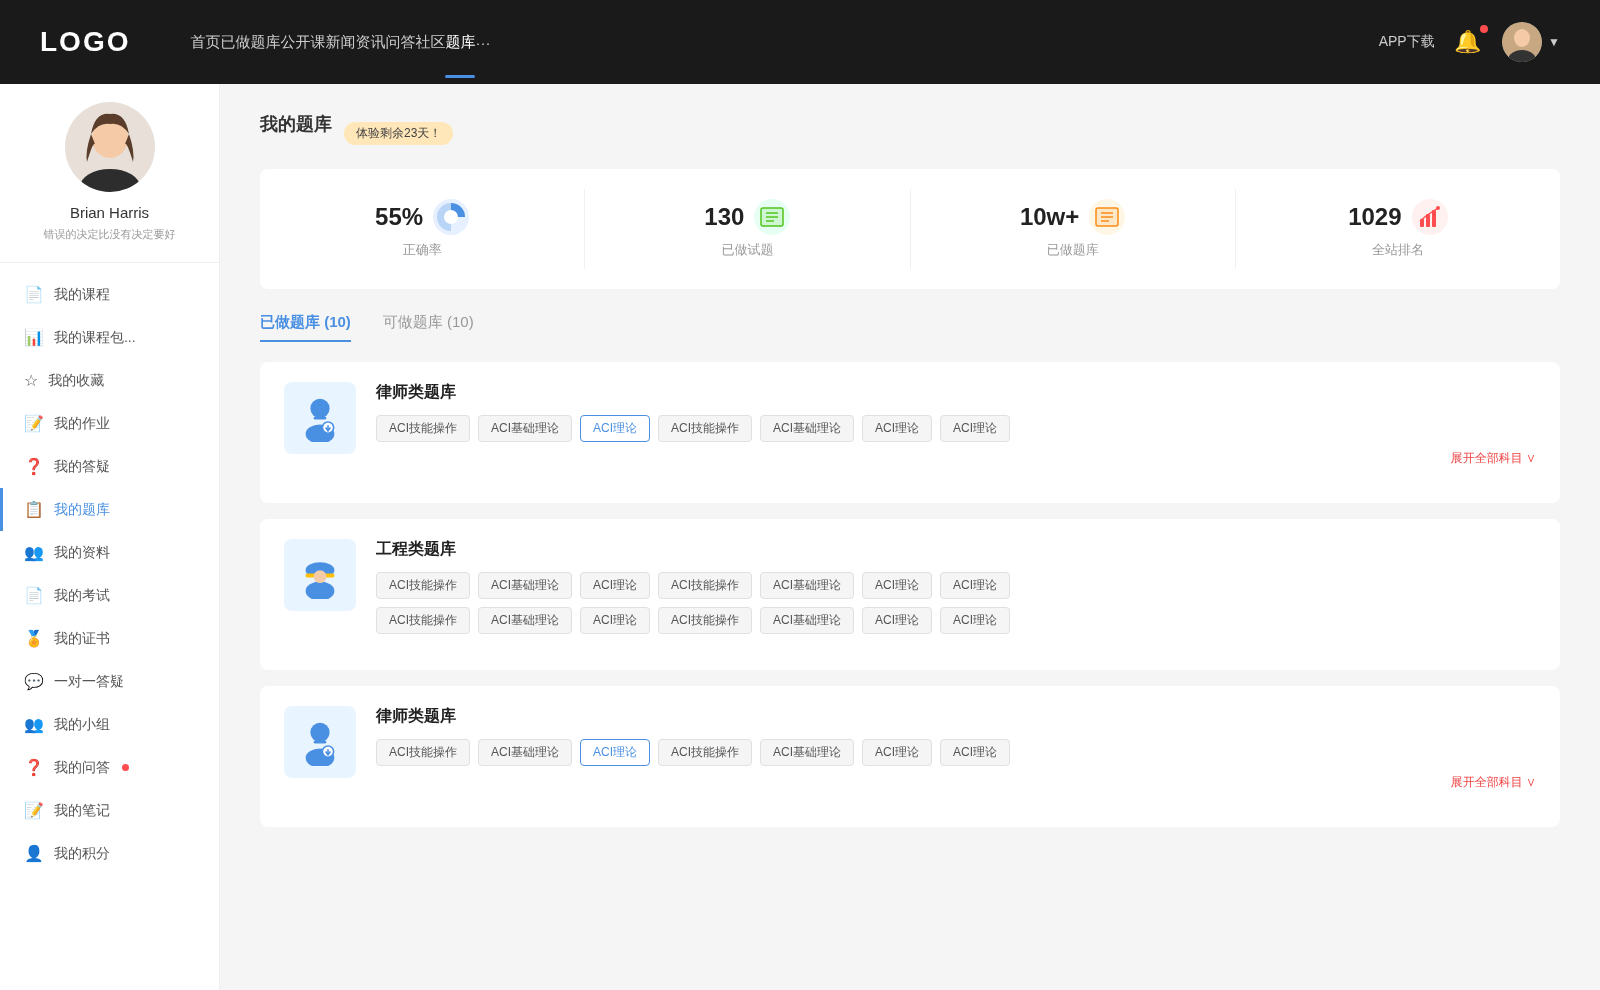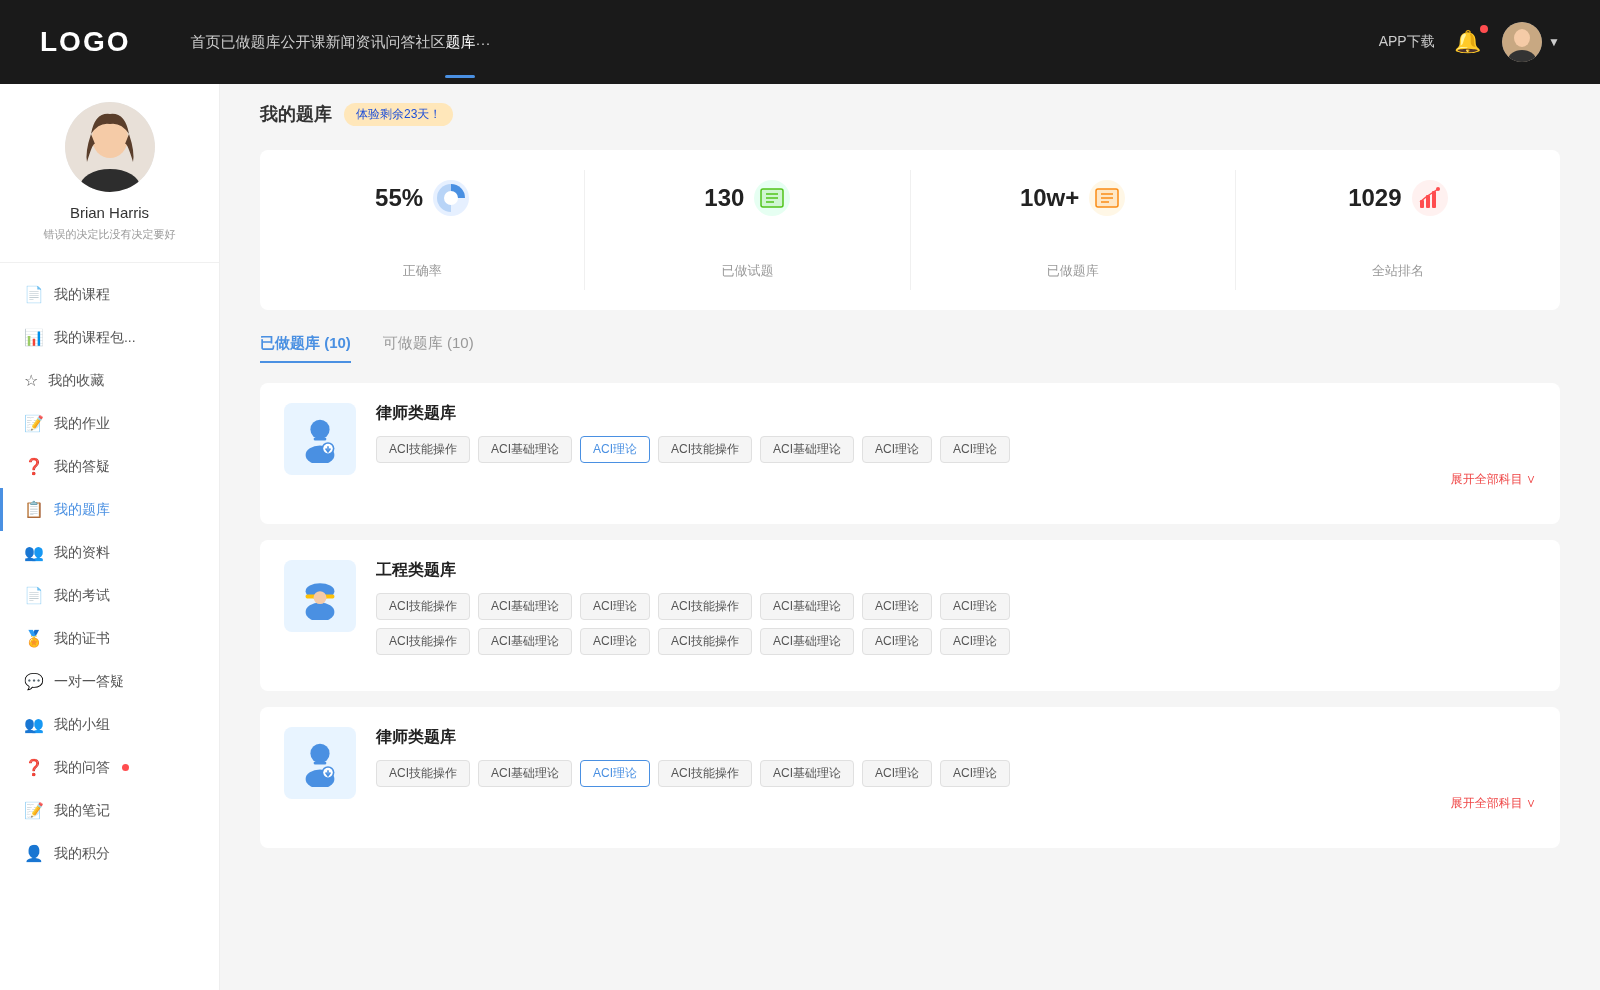--- a/index.html
+++ b/index.html
@@ -171,25 +171,26 @@
       gap: 12px;
       margin-bottom: 24px;
     }
     .page-title {
       font-size: 18px;
       font-weight: 600;
       color: #333;
     }
     .trial-badge {
       background: #ffe7ba;
-      color: #1d4ed8;
+      color: #404040;
       border-radius: 12px;
       padding: 3px 12px;
       font-size: 12px;
       font-weight: 500;
+      margin-top: 20px;
     }
 
     
     .stats-row {
       display: flex;
       background: white;
       border-radius: 8px;
       padding: 20px 0;
       margin-bottom: 24px;
     }
@@ -210,21 +211,20 @@
       margin-bottom: 6px;
     }
     .stat-number {
       font-size: 24px;
       font-weight: 600;
       color: #222;
     }
     .stat-label {
       font-size: 13px;
       color: #999;
-      margin-top: 40px;
     }
     .stat-icon-circle {
       width: 36px; height: 36px;
       border-radius: 50%;
       display: flex; align-items: center; justify-content: center;
       font-size: 18px;
     }
     .stat-icon-blue { background: #e6f0ff; color: #4a90e2; }
     .stat-icon-green { background: #e6fff2; color: #52c41a; }
     .stat-icon-orange { background: #fff7e6; color: #fa8c16; }

